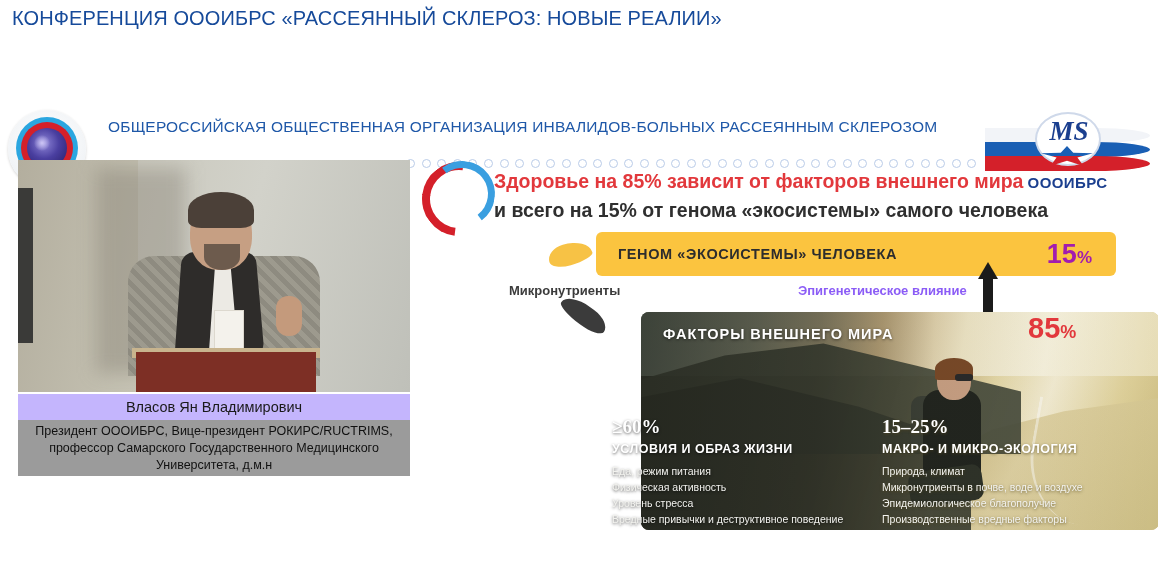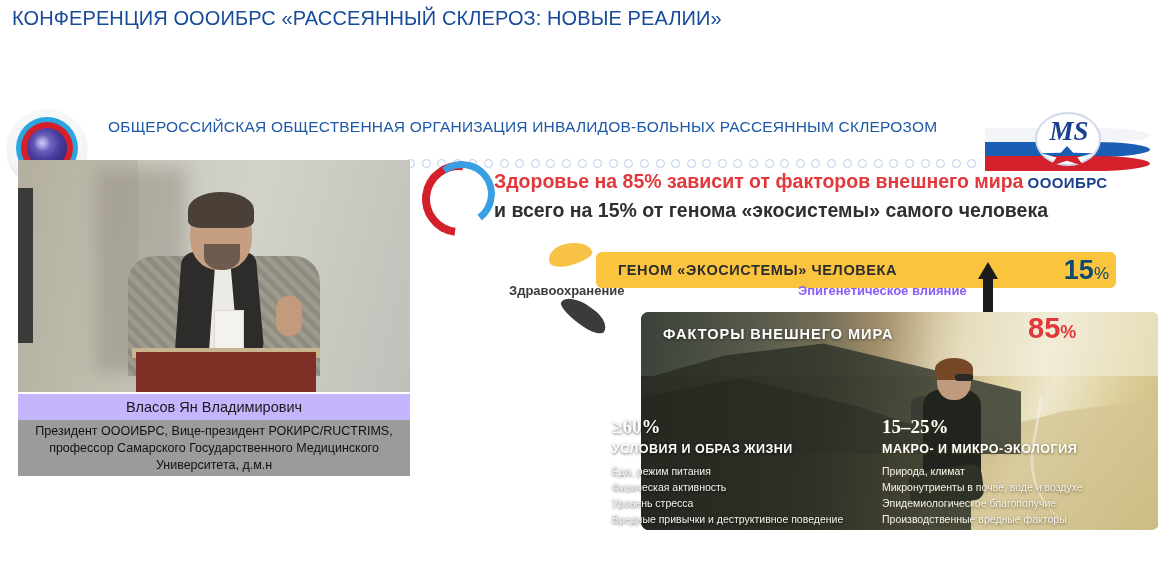--- a/index.html
+++ b/index.html
@@ -80,24 +80,24 @@
   .swoosh .aR{position:absolute;left:0;top:0;width:58px;height:58px;border-radius:50%;
      border:8px solid transparent;border-top-color:#d4202a;border-left-color:#d4202a;transform:rotate(-38deg);}
   .swoosh .aB{position:absolute;left:7px;top:-1px;width:52px;height:52px;border-radius:50%;
      border:7px solid transparent;border-top-color:#3a9fe0;border-right-color:#3a9fe0;transform:rotate(8deg);}
   .lead1{position:absolute;left:494px;top:170px;font-size:19.5px;font-weight:bold;color:#e2383c;white-space:nowrap;}
   .lead2{position:absolute;left:494px;top:199px;font-size:19.5px;font-weight:bold;color:#2f2f2f;white-space:nowrap;}
   
   .yellow-arrow{position:absolute;left:548px;top:243px;width:44px;height:26px;}
   .yellow-arrow div{position:absolute;left:0;top:0;width:44px;height:22px;background:#f7c245;
      border-radius:40% 60% 55% 45%/60% 70% 30% 40%;transform:rotate(-16deg);}
-  .yellow-bar{position:absolute;left:596px;top:232px;width:520px;height:36px;background:#fbc43f;border-radius:6px;
-     display:flex;align-items:center;margin-top:20px;}
+  .yellow-bar{position:absolute;left:596px;top:232px;width:520px;height:44px;background:#fbc43f;border-radius:6px;
+     display:flex;align-items:center;}
   .yellow-bar .lbl{margin-left:22px;font-size:14.5px;font-weight:bold;color:#2d2d2d;letter-spacing:.6px;}
-  .yellow-bar .pct{position:absolute;right:7px;font-size:27px;font-weight:normal;color:#0c4a6e;}
+  .yellow-bar .pct{position:absolute;right:24px;font-size:27px;font-weight:bold;color:#a21caf;}
   .yellow-bar .pct em{font-style:normal;font-size:17px;}
   .cap-left{position:absolute;left:509px;top:283px;font-size:13px;font-weight:bold;color:#3b3b3b;white-space:nowrap;}
   .cap-right{position:absolute;left:798px;top:283px;font-size:13px;font-weight:bold;color:#8b5cf6;white-space:nowrap;}
   .up-arrow{position:absolute;left:978px;top:262px;width:20px;height:62px;}
   .up-arrow .stem{position:absolute;left:5px;top:14px;width:10px;height:48px;background:#1b1b1b;}
   .up-arrow .head{position:absolute;left:0;top:0;width:20px;height:17px;background:#1b1b1b;
      clip-path:polygon(50% 0,100% 100%,0 100%);}
   .dark-arrow{position:absolute;left:558px;top:305px;width:56px;height:44px;}
   .dark-arrow div{position:absolute;left:0;top:0;width:52px;height:20px;background:#3b3b3b;
      border-radius:50% 40% 45% 55%/65% 60% 40% 35%;transform:rotate(36deg);}
@@ -241,21 +241,21 @@
 <div class="lead2">и всего на 15% от генома «экосистемы» самого человека</div>
 
 <div class="yellow-arrow">
     <div></div>
   </div>
 <div class="yellow-bar">
   <span class="lbl">ГЕНОМ «ЭКОСИСТЕМЫ» ЧЕЛОВЕКА</span>
   <span class="pct"><b>15</b><em>%</em></span>
 </div>
 
-<div class="cap-left">Здравоохранение</div>
+<div class="cap-left">Микронутриенты</div>
 <div class="cap-right">Эпигенетическое влияние</div>
 <div class="up-arrow">
   <div class="head"></div>
   <div class="stem"></div>
 </div>
 <div class="dark-arrow">
     <div></div>
   </div>
 
 <div class="info-panel">

